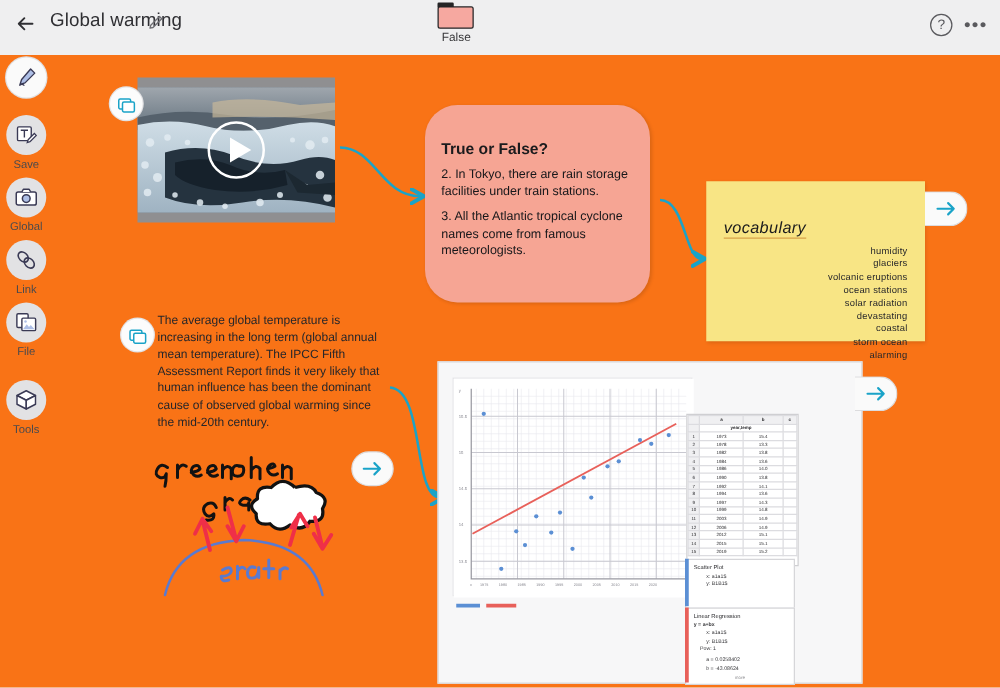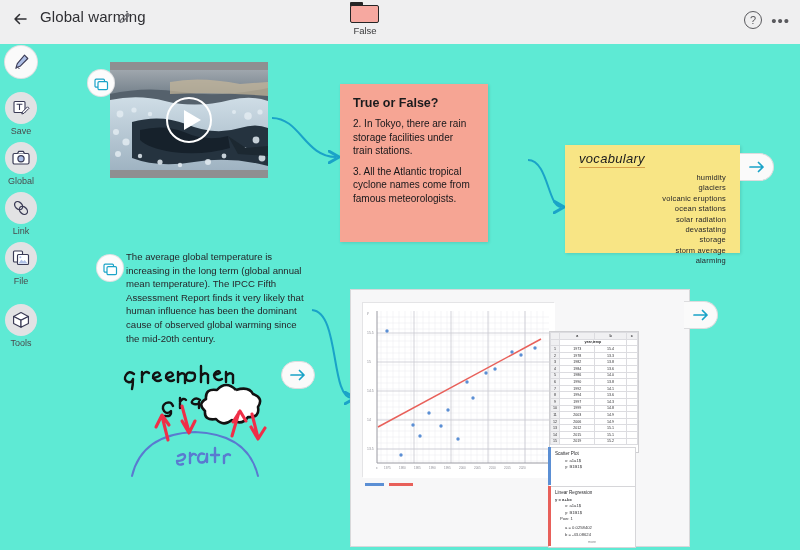--- a/index.html
+++ b/index.html
@@ -2,21 +2,21 @@
 <html><head>
 <meta charset="utf-8">
 <style>
   * { box-sizing: border-box; margin: 0; padding: 0; }
   html, body {
     width: 800px; height: 550px;
     background: #eeeeee;
     font-family: "Liberation Sans", sans-serif;
     overflow: hidden;
   }
-  #app { position: relative; width: 800px; height: 550px; background: #5eead4; }
+  #app { position: relative; width: 800px; height: 550px; background: #f97316; }
 
   
   .topbar {
     position: absolute; top: 0; left: 0; width: 800px; height: 44px;
     background: #efeff0;
   }
   .back-icon {
     position: absolute; left: 10px; top: 8px; width: 22px; height: 22px;
     cursor: pointer;
   }
@@ -81,30 +81,30 @@
   .play::after {
     content: ""; position: absolute; left: 16px; top: 11px;
     border-left: 17px solid #fff; border-top: 10px solid transparent;
     border-bottom: 10px solid transparent;
   }
 
   .note {
     position: absolute; box-shadow: 1px 1px 3px rgba(0,0,0,.12);
   }
   .note-tf {
-    left: 340px; top: 84px; width: 148px; height: 158px;
-    background: #f6a594; padding: 12px 13px;
+    left: 340px; top: 84px; width: 180px; height: 158px;
+    background: #f6a594; padding: 28px 13px; border-radius: 26px;
   }
   .tf-title { font-size: 12.5px; font-weight: bold; color: #1b1b1d; margin-bottom: 3px; }
   .tf-item { font-size: 10px; line-height: 13.5px; color: #17171a; margin-top: 7px; }
   .tf-item:first-of-type { margin-top: 1px; }
 
   .note-vocab {
-    left: 565px; top: 145px; width: 175px; height: 108px;
-    background: #f8e585; padding: 4px 14px;
+    left: 565px; top: 145px; width: 175px; height: 128px;
+    background: #f8e585; padding: 28px 14px;
   }
   .vocab-title {
     font-size: 13px; color: #1b1b1d; font-style: italic;
     border-bottom: 1.3px solid #d8a24a; display: inline-block;
     padding-bottom: 1px; margin-bottom: 5px; letter-spacing: .3px;
   }
   .vocab-word { font-size: 7.5px; color: #26262a; line-height: 10.4px; letter-spacing: .2px; text-align: right; }
 
   .para {
     position: absolute; left: 126px; top: 250px; width: 182px;
@@ -319,22 +319,22 @@
 
   <div class="note note-vocab">
     <div class="vocab-title">vocabulary</div>
     <div>
       <div class="vocab-word">humidity</div>
       <div class="vocab-word">glaciers</div>
       <div class="vocab-word">volcanic eruptions</div>
       <div class="vocab-word">ocean stations</div>
       <div class="vocab-word">solar radiation</div>
       <div class="vocab-word">devastating</div>
-      <div class="vocab-word">storage</div>
-      <div class="vocab-word">storm average</div>
+      <div class="vocab-word">coastal</div>
+      <div class="vocab-word">storm ocean</div>
       <div class="vocab-word">alarming</div>
     </div>
   </div>
 
   <div class="badge" style="left:97px; top:255px">
     <svg width="15" height="15" viewBox="0 0 15 15">
       <rect x="1" y="3.2" width="9.5" height="8" rx="1.2" fill="#fff" stroke="#1aa3c8" stroke-width="1.2"></rect>
       <rect x="4" y="5.6" width="9.5" height="8" rx="1.2" fill="#fff" stroke="#1aa3c8" stroke-width="1.2"></rect>
     </svg>
   </div>

